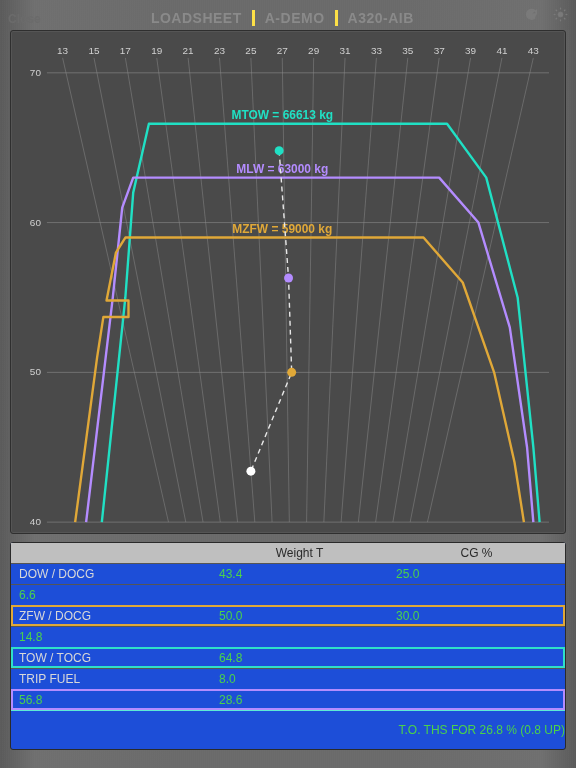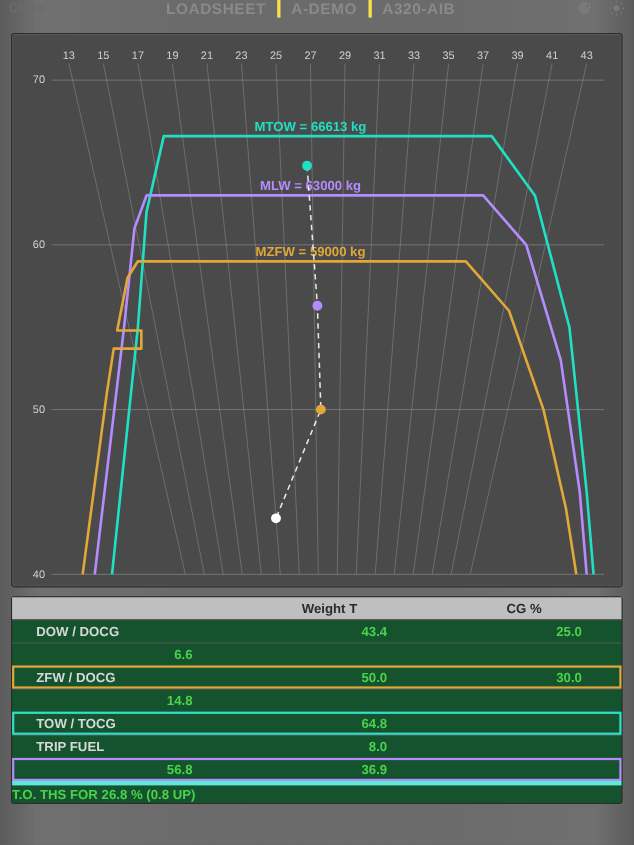--- a/index.html
+++ b/index.html
@@ -3,46 +3,46 @@
 <meta charset="utf-8">
 <style>
   html,body{margin:0;padding:0;width:576px;height:768px;font-family:Arial,Helvetica,sans-serif;background:#6a6a6a;overflow:hidden}
   body{
     background:linear-gradient(90deg,#5a5a5a 0%,#6f6f6f 6%,#6a6a6a 30%,#6a6a6a 70%,#6f6f6f 94%,#5a5a5a 100%);
     background-image:
       repeating-linear-gradient(90deg,rgba(255,255,255,.015) 0 1px,transparent 1px 2px),
       linear-gradient(90deg,#5a5a5a 0%,#6f6f6f 6%,#6a6a6a 30%,#6a6a6a 70%,#6f6f6f 94%,#5a5a5a 100%);
   }
   
-  .topbar{height:26px;display:flex;align-items:flex-start;padding:0 8px;color:#7a7a7a}
+  .topbar{height:26px;display:flex;align-items:flex-end;padding:0 8px;color:#7a7a7a}
   .close{color:#6b6b6b;font-size:12px;font-weight:600;cursor:pointer}
   .crumbs{flex:1;display:flex;justify-content:center;gap:0;font-size:14px;font-weight:700;letter-spacing:.5px;color:#8a8a8a}
   .crumbs span{padding:0 10px;border-left:3px solid #fde047}
   .crumbs span:first-child{border-left:none}
   .toprt{display:flex;gap:14px;align-items:center}
   .toprt svg{width:15px;height:15px;stroke:#7a7a7a;fill:#7a7a7a}
   
   .chart-wrap{margin:4px 10px 8px 10px;background:#4a4a4a;border:1px solid #2f2f2f;border-radius:3px;padding:10px 10px 4px 10px;box-shadow:inset 0 0 0 1px #555}
   .plot{position:relative;width:100%;height:488px;background:#4a4a4a}
   
-  .tbl{margin:0 10px 10px 10px;background:#14532d;border:1px solid #2a2a2a;border-radius:3px;font-size:12px;font-weight:700}
+  .tbl{margin:0 10px 10px 10px;background:#1d4ed8;border:1px solid #2a2a2a;border-radius:3px;font-size:12px;font-weight:400}
   .tbl .hdr,.tbl .row{display:grid;grid-template-columns:200px 1fr 1fr}
   .tbl .hdr{background:#bfbfbf;color:#2a2a2a}
   .tbl .hdr div{padding:3px 8px;text-align:center}
-  .tbl .row div{padding:3px 22px}
+  .tbl .row div{padding:3px 8px}
   .tbl .row .lab{color:#d8d8d8;text-align:left}
-  .tbl .row .val{color:#4bd24b;text-align:right;padding-right:36px}
+  .tbl .row .val{color:#4bd24b;padding-right:36px}
   .tbl .row{border-top:1px solid #555}
   .hl-zfw{outline:2px solid #e0a838;outline-offset:-2px}
   .hl-tow{outline:2px solid #2fe0c8;outline-offset:-2px}
   .hl-lw {outline:2px solid #b48cff;outline-offset:-2px}
   .hl-zfw .lab{color:#e0a838}
   .hl-tow .lab{color:#2fe0c8}
   .hl-lw  .lab{color:#b48cff}
-  .footer{color:#4bd24b;text-align:left;padding:1px 0;border-top:4px solid #5eead4}
+  .footer{color:#4bd24b;text-align:right;padding:12px 0;border-top:1px solid #5eead4}
 </style>
 </head>
 <body>
 
 <div class="topbar">
   <span class="close">Close</span>
   <div class="crumbs">
     <span>LOADSHEET</span>
     <span>A-DEMO</span>
     <span>A320-AIB</span>
@@ -158,17 +158,17 @@
         <div class="lab">TOW / TOCG</div>
         <div class="val">64.8</div>
       </div>
       <div class="row">
         <div class="lab">TRIP FUEL</div>
         <div class="val">8.0</div>
         <div class="val"></div>
       </div>
       <div class="row hl-lw">
         <div class="val">56.8</div>
-        <div class="val">36.9</div>
+        <div class="val">28.6</div>
       </div>
     </div>
   <div class="footer">T.O. THS FOR 26.8 % (0.8 UP)</div>
 </div>
 
 </body></html>

